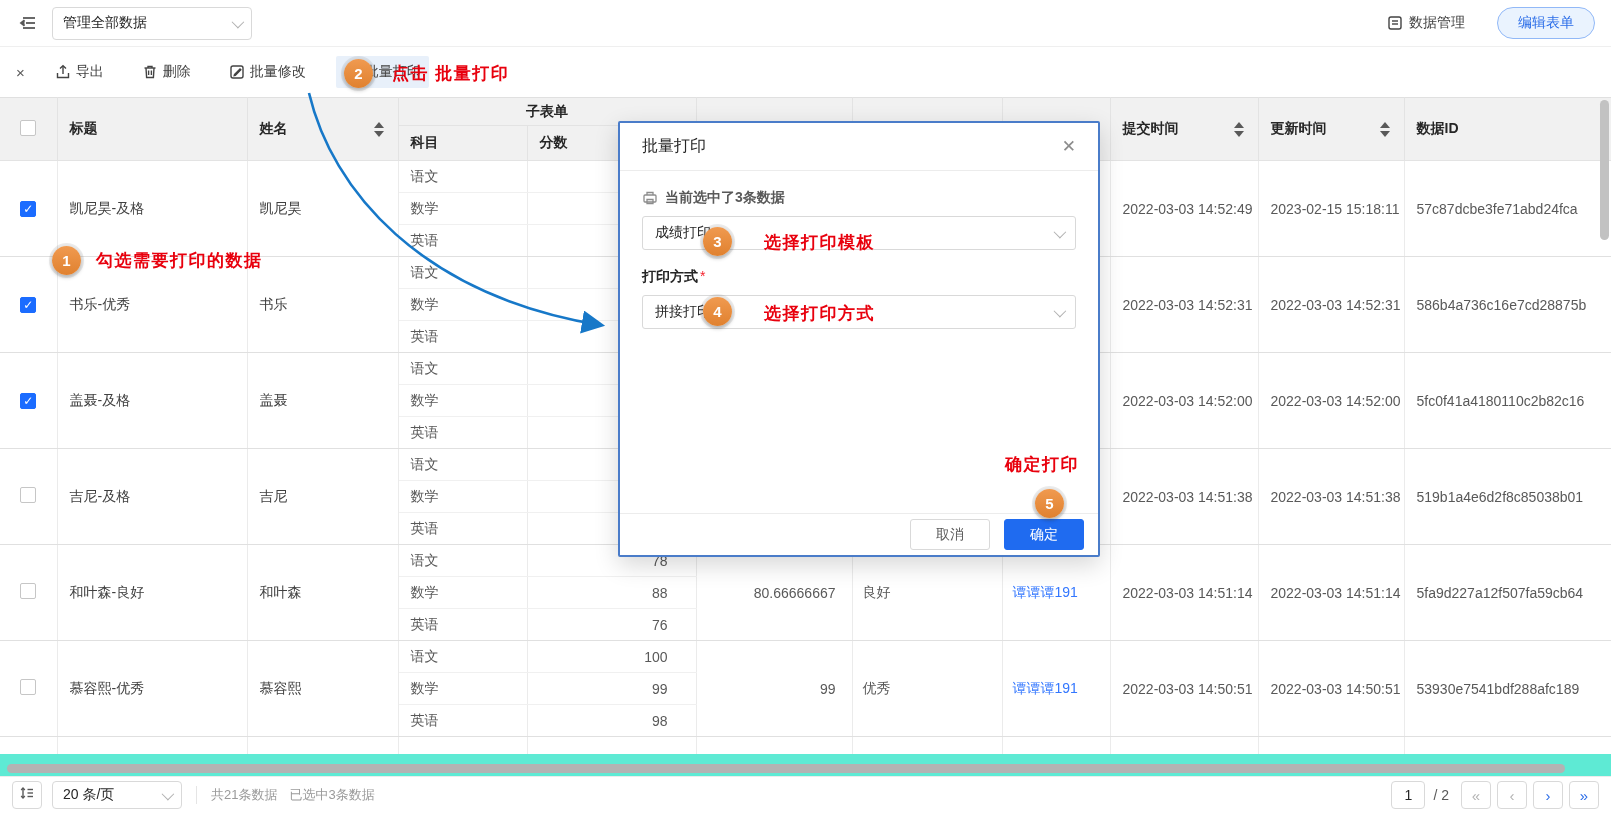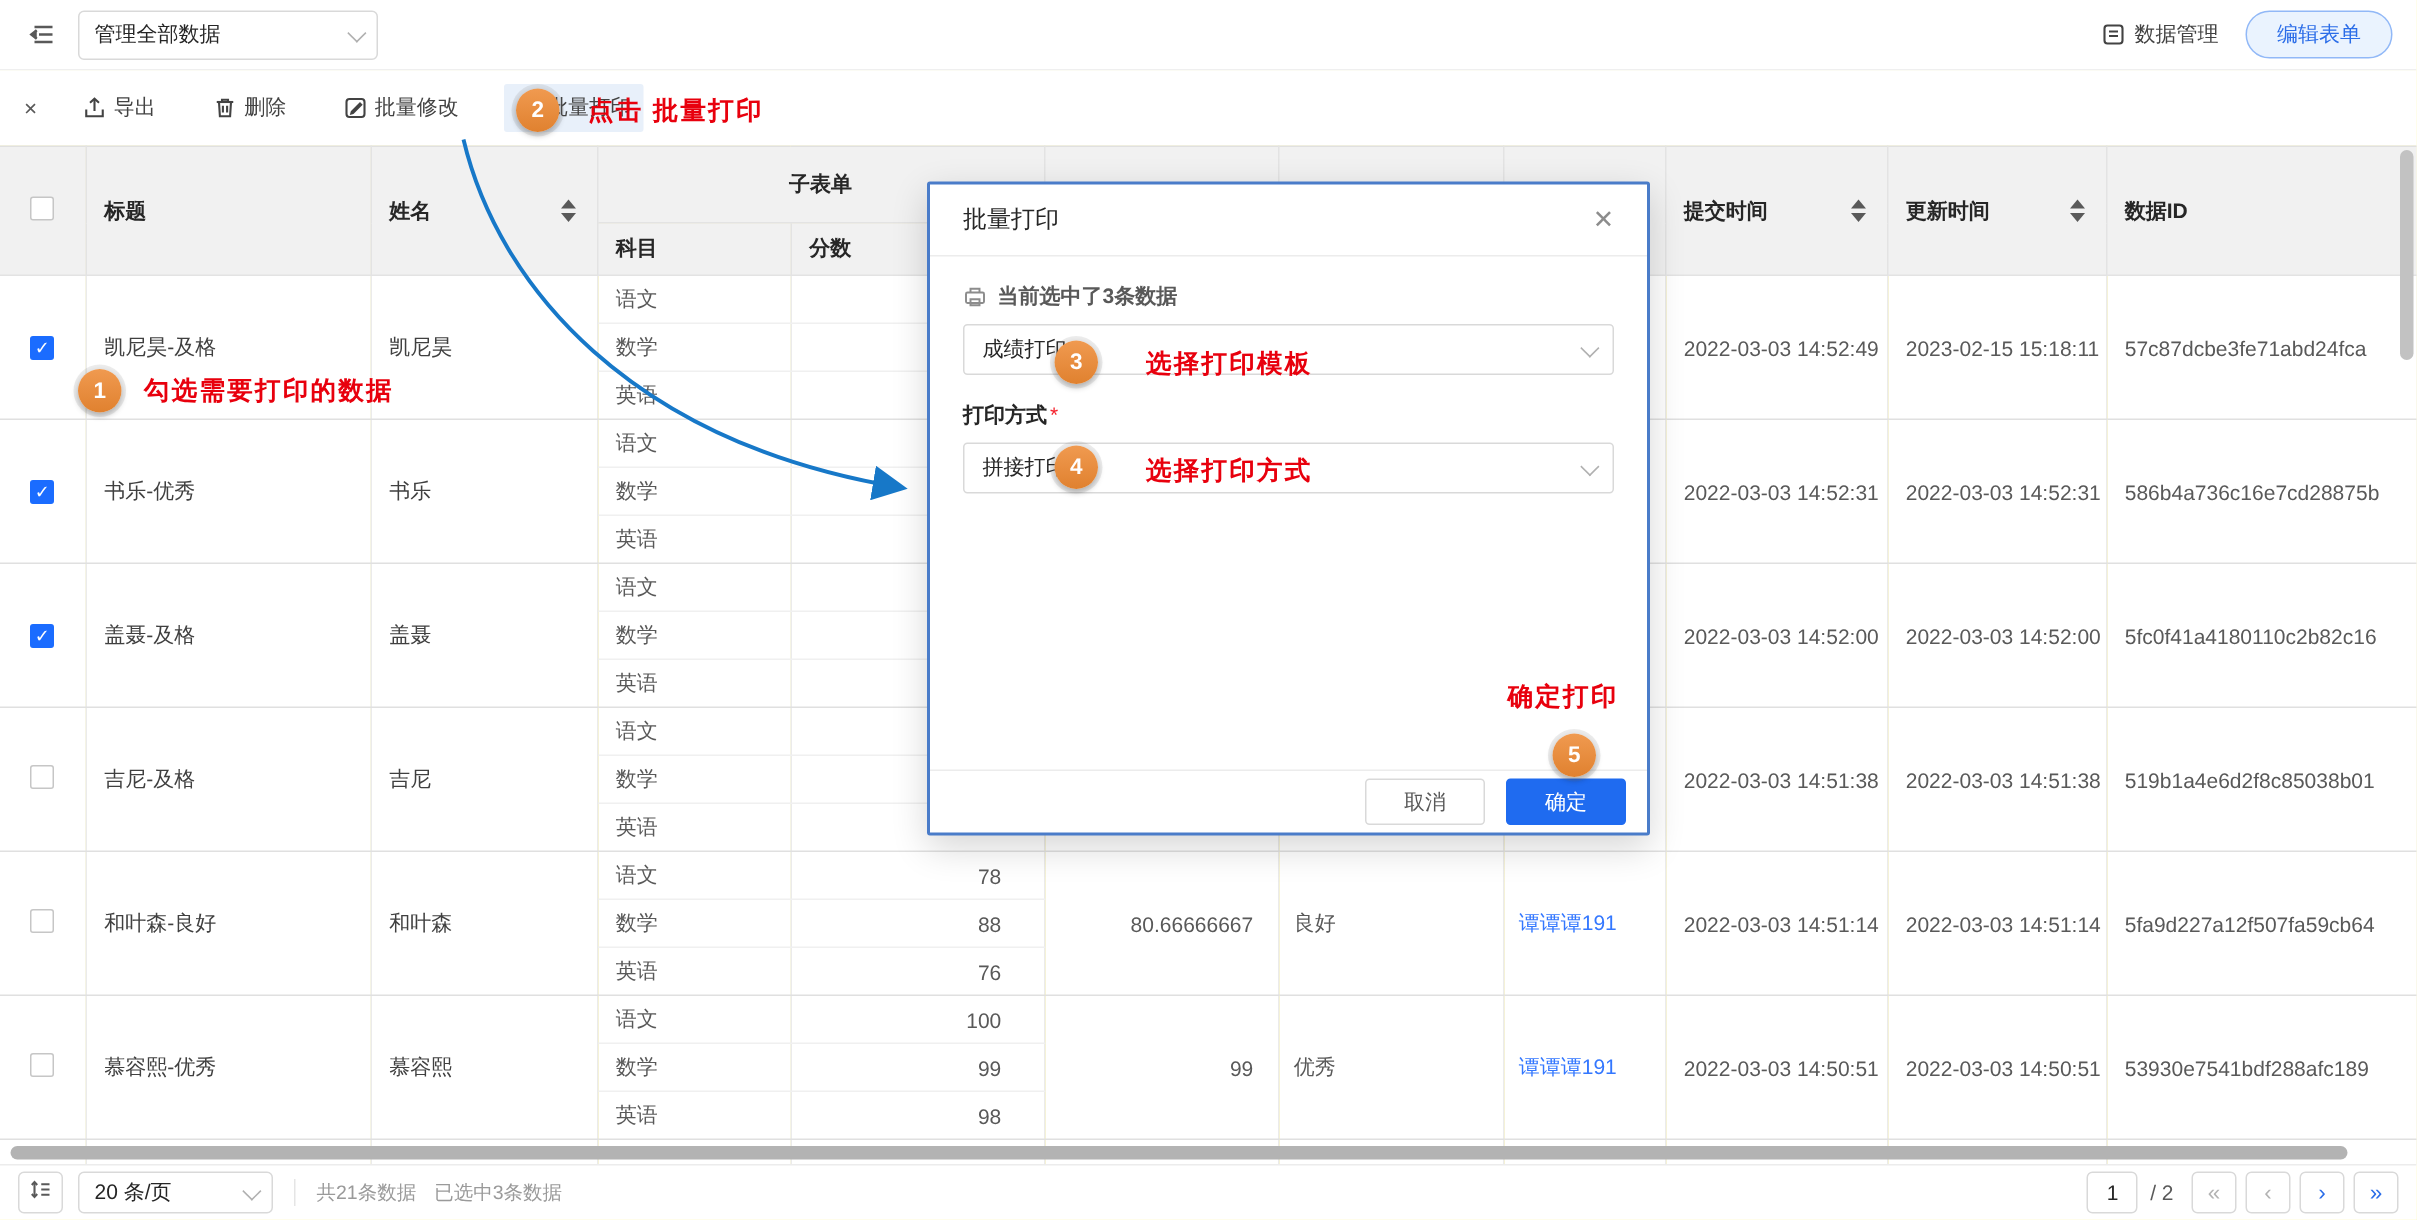--- a/index.html
+++ b/index.html
@@ -1,47 +1,47 @@
 <!DOCTYPE html>
 <html><head>
 <meta charset="utf-8">
 <style>
   * { margin:0; padding:0; box-sizing:border-box; }
   html,body { width:1611px; height:813px; overflow:hidden; background:#fff;
     font-family:"Liberation Sans","DejaVu Sans",sans-serif; }
-  .page { position:relative; width:1611px; height:813px; background:#fef9c3; }
+  .page { position:relative; width:1611px; height:813px; background:#5eead4; }
 
   
   .topbar { position:absolute; left:0; top:0; width:100%; height:47px;
     display:flex; align-items:center; padding:0 16px; border-bottom:1px solid #efefef; background:#fff; }
   .collapse-btn { width:24px; height:24px; display:flex; align-items:center; justify-content:center; cursor:pointer; }
   .view-select { margin-left:12px; width:200px; height:33px; border:1px solid #d9d9d9; border-radius:4px;
     display:flex; align-items:center; padding:0 10px; font-size:14px; color:#262626; cursor:pointer; }
   .view-select .grow { flex:1; }
-  .topbar-right { margin-left:auto; display:flex; gap:18px; }
+  .topbar-right { margin-left:auto; display:flex; gap:32px; }
   .dm-item { display:flex; align-items:center; gap:6px; font-size:14px; color:#434343; cursor:pointer; }
   .edit-form-btn { height:32px; padding:0 20px; border-radius:16px; border:1px solid #91b8f7;
     background:#eaf3fe; color:#2b6de8; font-size:14px; display:flex; align-items:center; cursor:pointer; }
 
   
   .toolbar { position:absolute; left:0; top:47px; width:100%; height:50px; display:flex; align-items:center; padding:0 16px; background:#fff; }
   .tb-close { font-size:15px; color:#595959; margin-right:22px; cursor:pointer; }
   .tb-item { display:flex; align-items:center; gap:5px; font-size:14px; color:#434343; margin-right:22px;
     padding:7px 8px; cursor:pointer; border-radius:2px; }
   .tb-item.active { background:#e8f0fa; }
   .icon-16 { width:16px; height:16px; display:inline-block; }
 
   
   .table-wrap { position:absolute; left:0; top:97px; width:1611px; }
   table.data-table { width:1611px; border-collapse:collapse; table-layout:fixed; }
   thead th { background:#f1f1f1; color:#262626; font-size:14px; font-weight:700; text-align:left;
     border-right:1px solid #e3e3e3; border-bottom:1px solid #e3e3e3; border-top:1px solid #e0e0e0; padding:0 0 0 12px; }
   thead tr.gr1 th { height:28px; }
   thead tr.gr2 th { height:35px; }
-  th.group-th { text-align:center; padding:16px; font-weight:700; }
+  th.group-th { text-align:center; padding:4px; font-weight:700; }
   .th-flex { display:flex; align-items:center; }
   .sort { display:inline-flex; flex-direction:column; margin-left:auto; margin-right:14px; gap:3px; }
   .sort i { width:0; height:0; border-left:5px solid transparent; border-right:5px solid transparent; display:block; }
   .sort .up { border-bottom:6px solid #595959; }
   .sort .dn { border-top:6px solid #595959; }
   td { border-right:1px solid #ebebeb; font-size:14px; color:#595959; background:#fff; overflow:hidden; white-space:nowrap; }
   td.rs { border-bottom:1px solid #e0e0e0;padding-left:12px; }
   tr.sub-row td.col-subject, tr.sub-row td.col-score { border-bottom:1px solid #f0f0f0; height:32px; }
   tr.last-sub td.col-subject, tr.last-sub td.col-score { border-bottom:1px solid #e0e0e0; }
   td.col-subject { padding-left:12px; }

